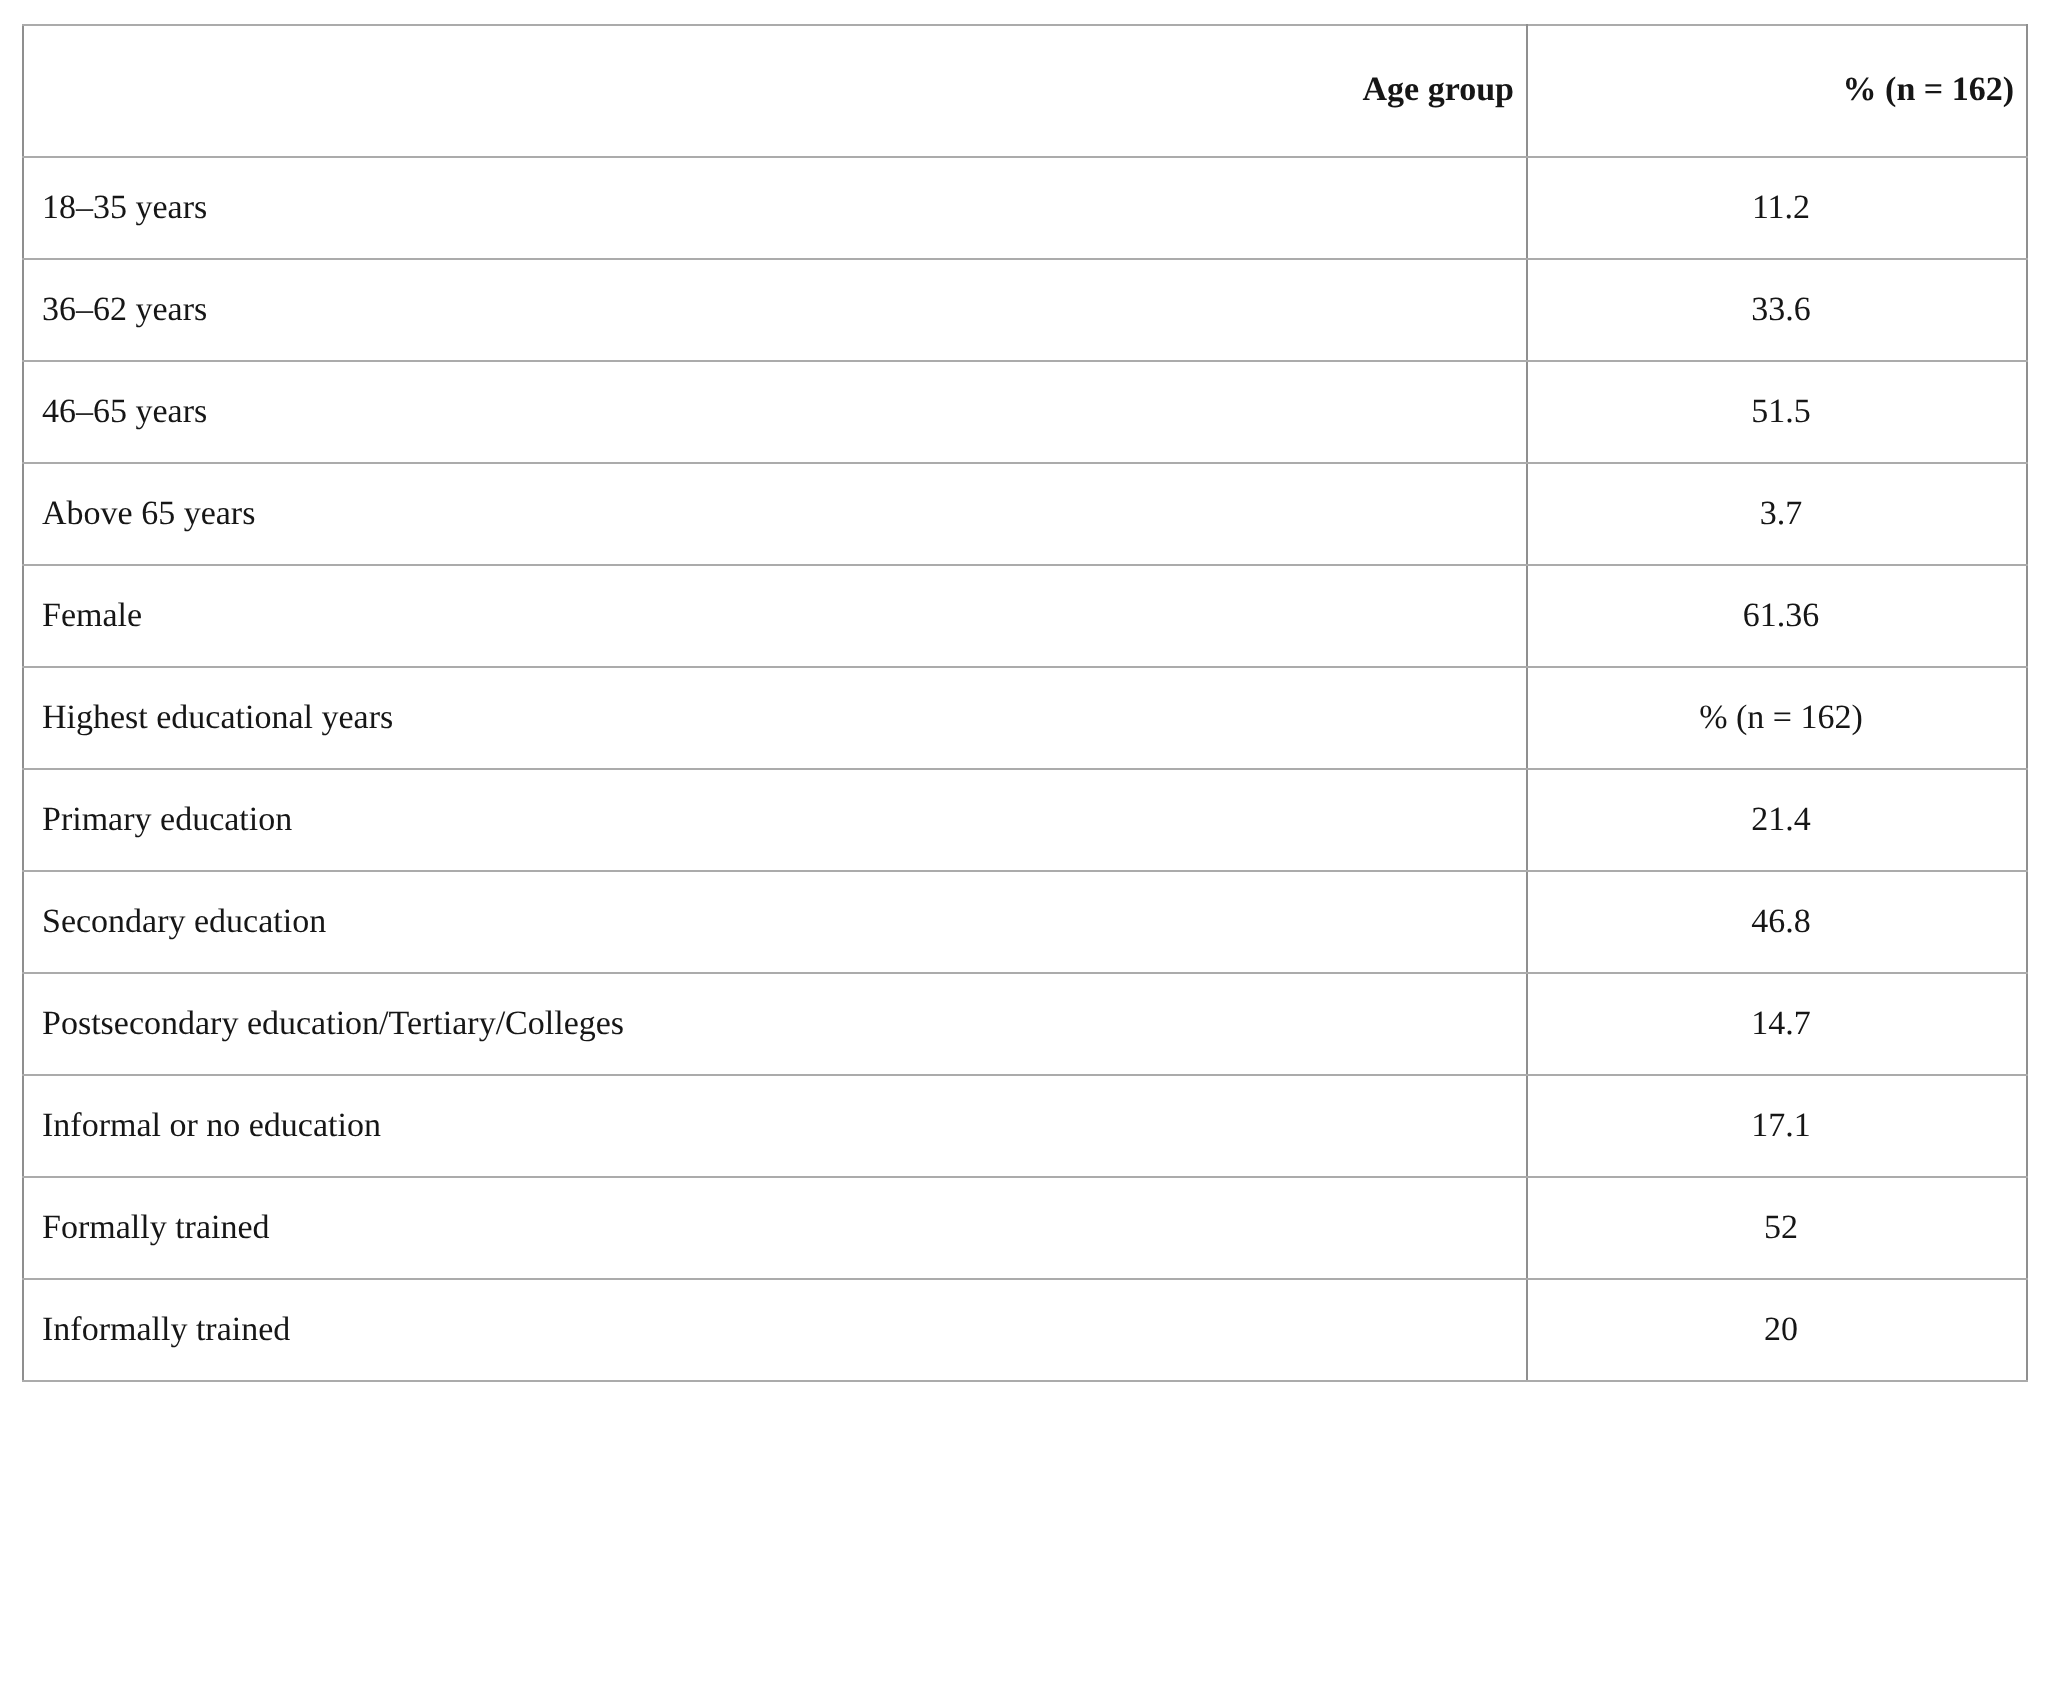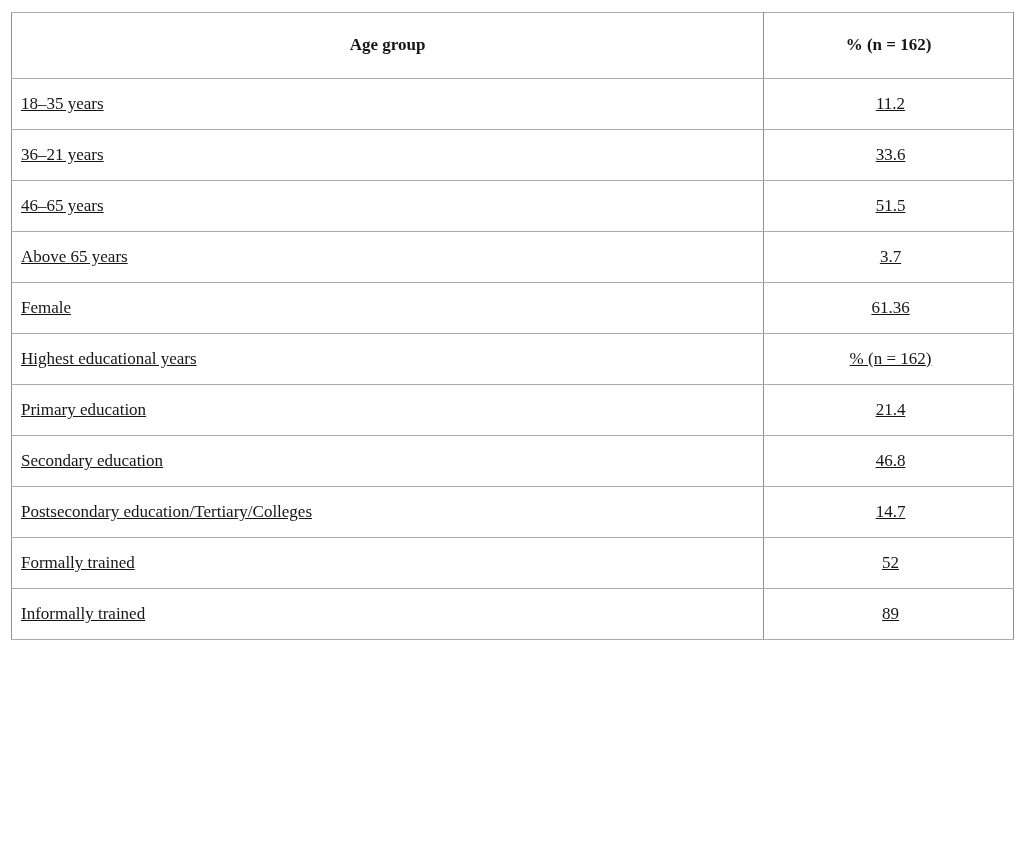--- a/index.html
+++ b/index.html
@@ -32,28 +32,27 @@
     font-size: 17px;
     line-height: 1.2;
     vertical-align: middle;
     background: #ffffff;
     overflow: hidden;
     white-space: nowrap;
   }
   th {
     height: 65px;
     font-weight: bold;
-    text-align: center;
+    text-align: right;
     padding: 0 6px;
   }
   td {
     height: 50px;
     font-weight: normal;
     text-align: left;
-    text-decoration: underline;
   }
   td.label-cell { padding: 0 8px 0 9px; }
   td.value-cell { padding: 0 8px 0 12px; text-align: center; }
 </style>
 </head>
 <body>
 
 <div class="table-wrap">
   <table>
     <colgroup>
@@ -65,21 +64,21 @@
         <th>Age group</th>
         <th>% (n = 162)</th>
       </tr>
     </thead>
     <tbody id="table-body">
         <tr>
           <td class="label-cell">18–35 years</td>
           <td class="value-cell">11.2</td>
         </tr>
         <tr>
-          <td class="label-cell">36–21 years</td>
+          <td class="label-cell">36–62 years</td>
           <td class="value-cell">33.6</td>
         </tr>
         <tr>
           <td class="label-cell">46–65 years</td>
           <td class="value-cell">51.5</td>
         </tr>
         <tr>
           <td class="label-cell">Above 65 years</td>
           <td class="value-cell">3.7</td>
         </tr>
@@ -97,22 +96,26 @@
         </tr>
         <tr>
           <td class="label-cell">Secondary education</td>
           <td class="value-cell">46.8</td>
         </tr>
         <tr>
           <td class="label-cell">Postsecondary education/Tertiary/Colleges</td>
           <td class="value-cell">14.7</td>
         </tr>
         <tr>
+          <td class="label-cell">Informal or no education</td>
+          <td class="value-cell">17.1</td>
+        </tr>
+        <tr>
           <td class="label-cell">Formally trained</td>
           <td class="value-cell">52</td>
         </tr>
         <tr>
           <td class="label-cell">Informally trained</td>
-          <td class="value-cell">89</td>
+          <td class="value-cell">20</td>
         </tr>
       </tbody>
   </table>
 </div>
 
 </body></html>

